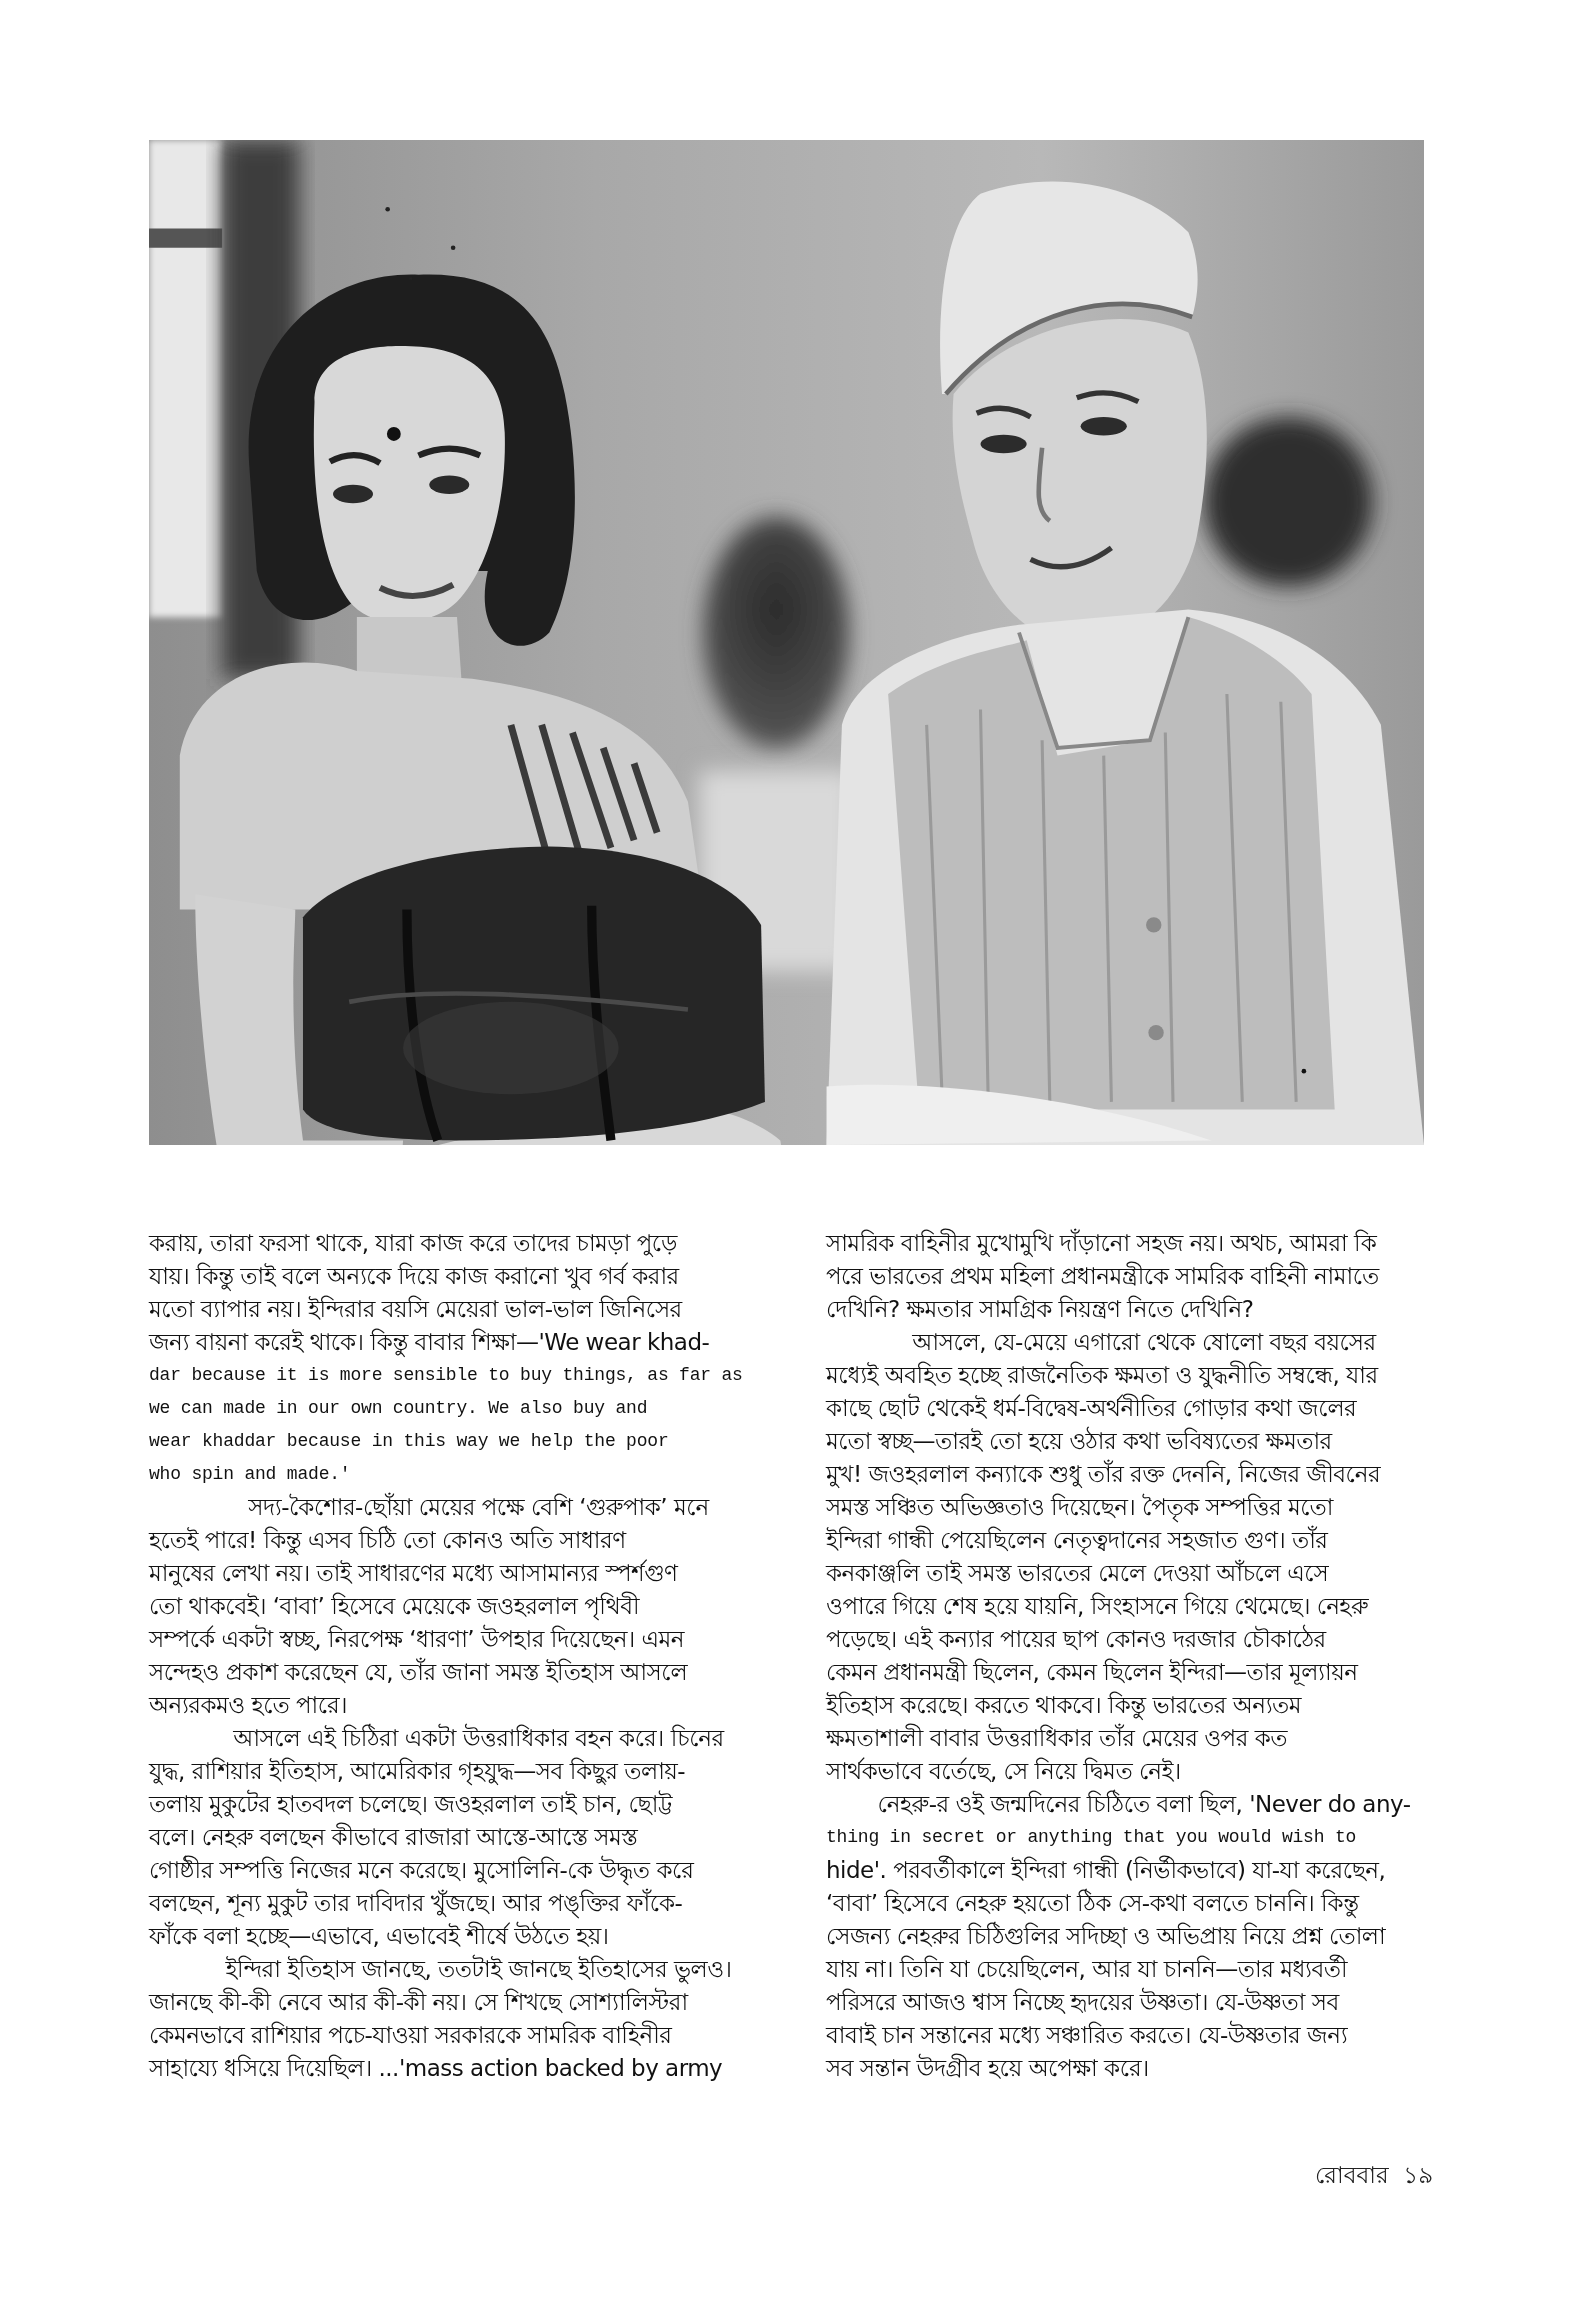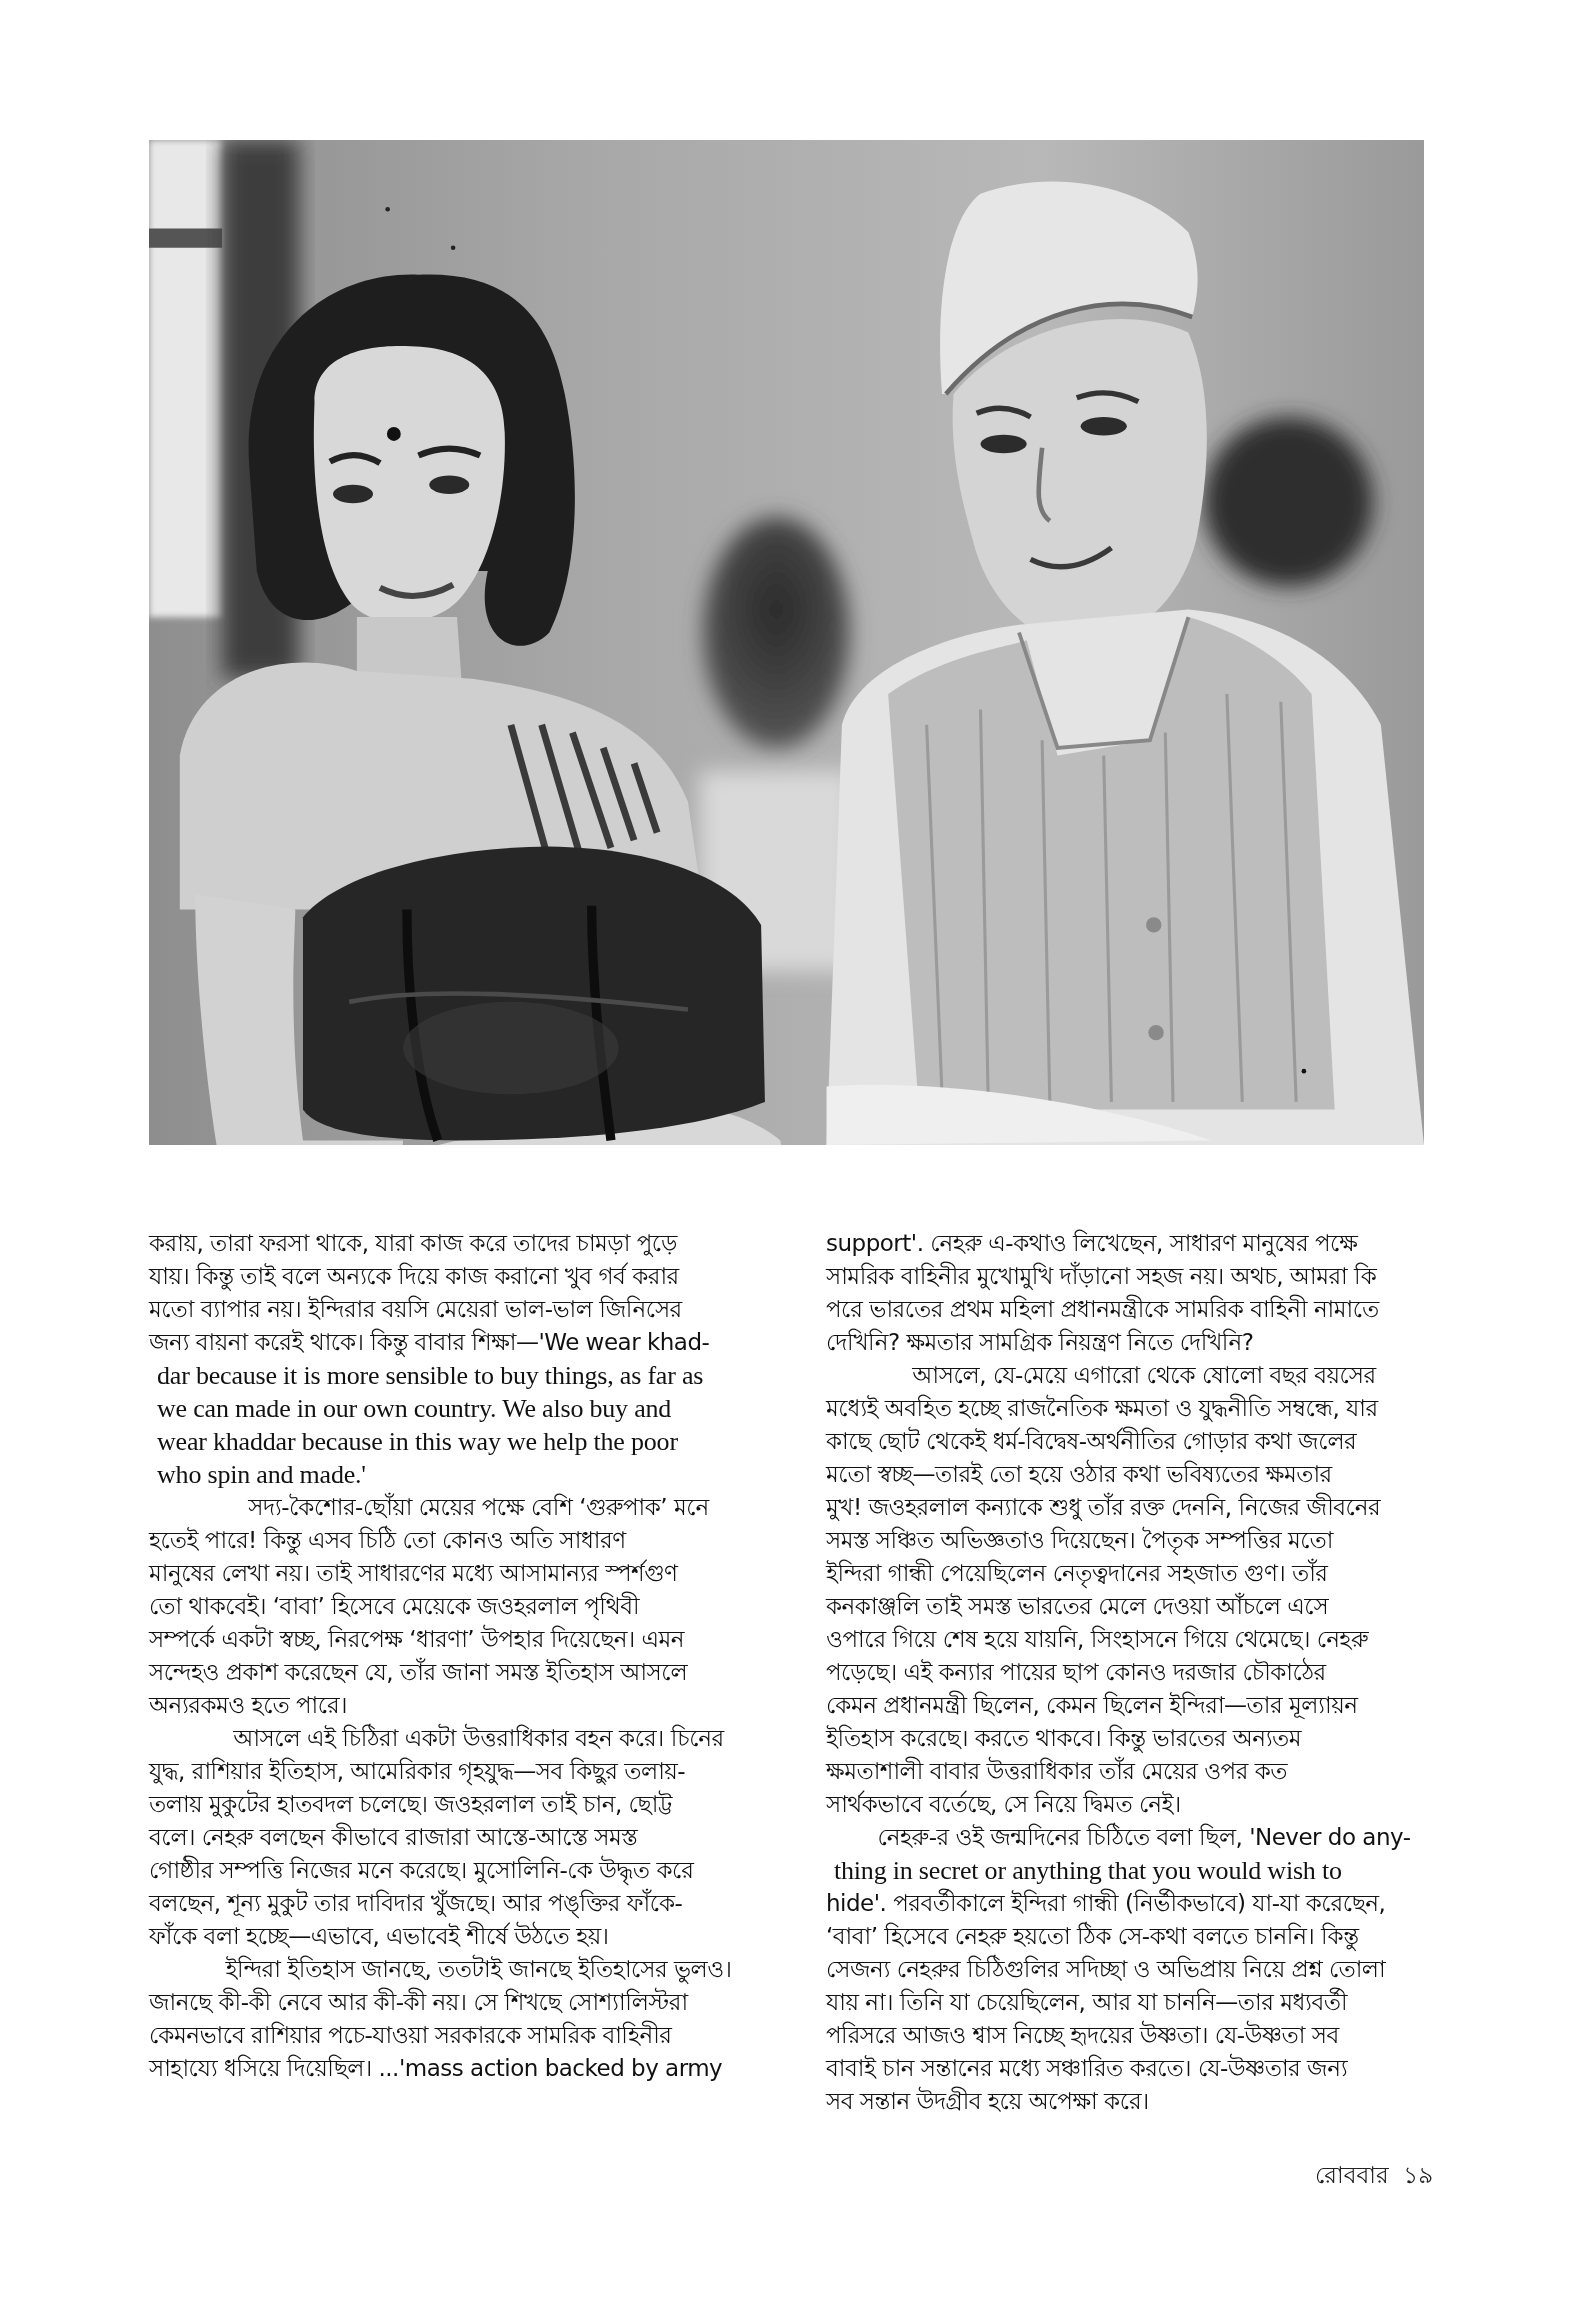--- a/index.html
+++ b/index.html
@@ -16,21 +16,21 @@
     
     .col {
       position: absolute; top: 1227px;
       font-family: "DejaVu Sans", "Liberation Sans", sans-serif;
       font-size: 23px; line-height: 33px; color: #111;
     }
     .col-left { left: 149px; width: 631px; }
     .col-right { left: 826px; width: 608px; }
     .line { white-space: nowrap; height: 33px; overflow: visible; display: block; letter-spacing: -0.5px; }
     .line.indent { padding-left: 28px; text-align: center; }
-    .en { font-family: Liberation Serif, serif; font-size: 26px; letter-spacing: -0.2px; margin-left: 8px; }
+    .en { font-family: Liberation Mono, monospace; font-size: 18px; letter-spacing: -0.2px; }
 
     .folio {
       position: absolute; left: 1315px; top: 2157px;
       font-family: "DejaVu Sans", sans-serif; font-size: 23px; color: #222;
       white-space: pre;
     }
   </style>
 </head>
 <body>
 
@@ -146,21 +146,20 @@
       <span class="line">বলে। নেহরু বলছেন কীভাবে রাজারা আস্তে-আস্তে সমস্ত</span>
       <span class="line">গোষ্ঠীর সম্পত্তি নিজের মনে করেছে। মুসোলিনি-কে উদ্ধৃত করে</span>
       <span class="line">বলছেন, শূন্য মুকুট তার দাবিদার খুঁজছে। আর পঙ্‌ক্তির ফাঁকে-</span>
       <span class="line">ফাঁকে বলা হচ্ছে—এভাবে, এভাবেই শীর্ষে উঠতে হয়।</span>
       <span class="line indent">ইন্দিরা ইতিহাস জানছে, ততটাই জানছে ইতিহাসের ভুলও।</span>
       <span class="line">জানছে কী-কী নেবে আর কী-কী নয়। সে শিখছে সোশ্যালিস্টরা</span>
       <span class="line">কেমনভাবে রাশিয়ার পচে-যাওয়া সরকারকে সামরিক বাহিনীর</span>
       <span class="line">সাহায্যে ধসিয়ে দিয়েছিল। ...'mass action backed by army</span>
     </div>
   <div class="col col-right" id="col-right">
-      <span class="line">support'. নেহরু এ-কথাও লিখেছেন, সাধারণ মানুষের পক্ষে</span>
       <span class="line">সামরিক বাহিনীর মুখোমুখি দাঁড়ানো সহজ নয়। অথচ, আমরা কি</span>
       <span class="line">পরে ভারতের প্রথম মহিলা প্রধানমন্ত্রীকে সামরিক বাহিনী নামাতে</span>
       <span class="line">দেখিনি? ক্ষমতার সামগ্রিক নিয়ন্ত্রণ নিতে দেখিনি?</span>
       <span class="line indent">আসলে, যে-মেয়ে এগারো থেকে ষোলো বছর বয়সের</span>
       <span class="line">মধ্যেই অবহিত হচ্ছে রাজনৈতিক ক্ষমতা ও যুদ্ধনীতি সম্বন্ধে, যার</span>
       <span class="line">কাছে ছোট থেকেই ধর্ম-বিদ্বেষ-অর্থনীতির গোড়ার কথা জলের</span>
       <span class="line">মতো স্বচ্ছ—তারই তো হয়ে ওঠার কথা ভবিষ্যতের ক্ষমতার</span>
       <span class="line">মুখ! জওহরলাল কন্যাকে শুধু তাঁর রক্ত দেননি, নিজের জীবনের</span>
       <span class="line">সমস্ত সঞ্চিত অভিজ্ঞতাও দিয়েছেন। পৈতৃক সম্পত্তির মতো</span>
       <span class="line">ইন্দিরা গান্ধী পেয়েছিলেন নেতৃত্বদানের সহজাত গুণ। তাঁর</span>

